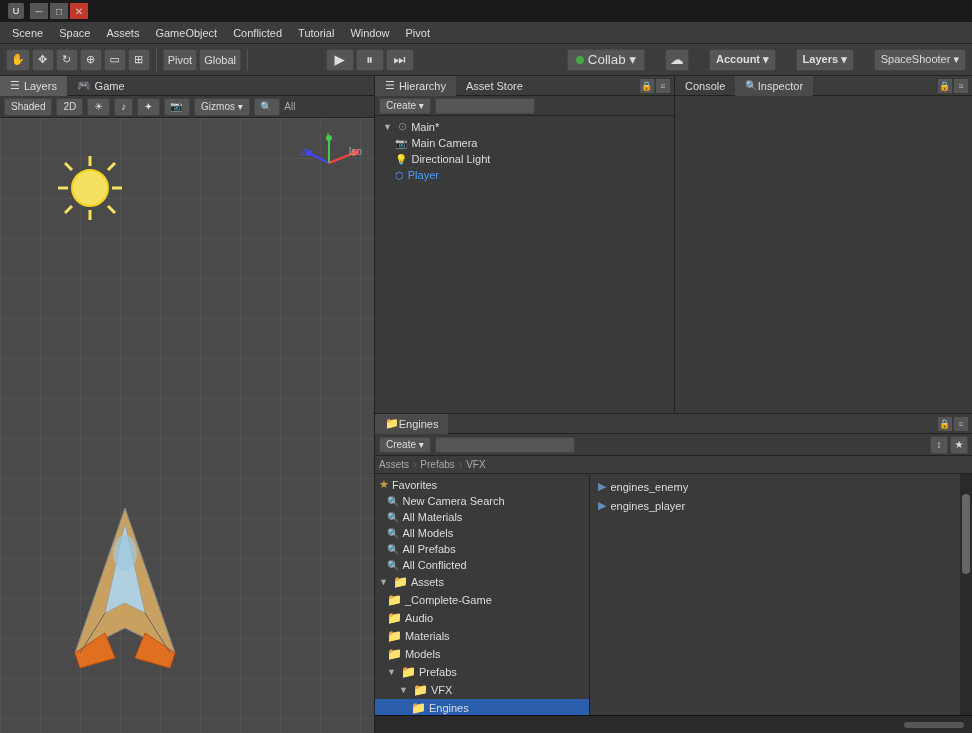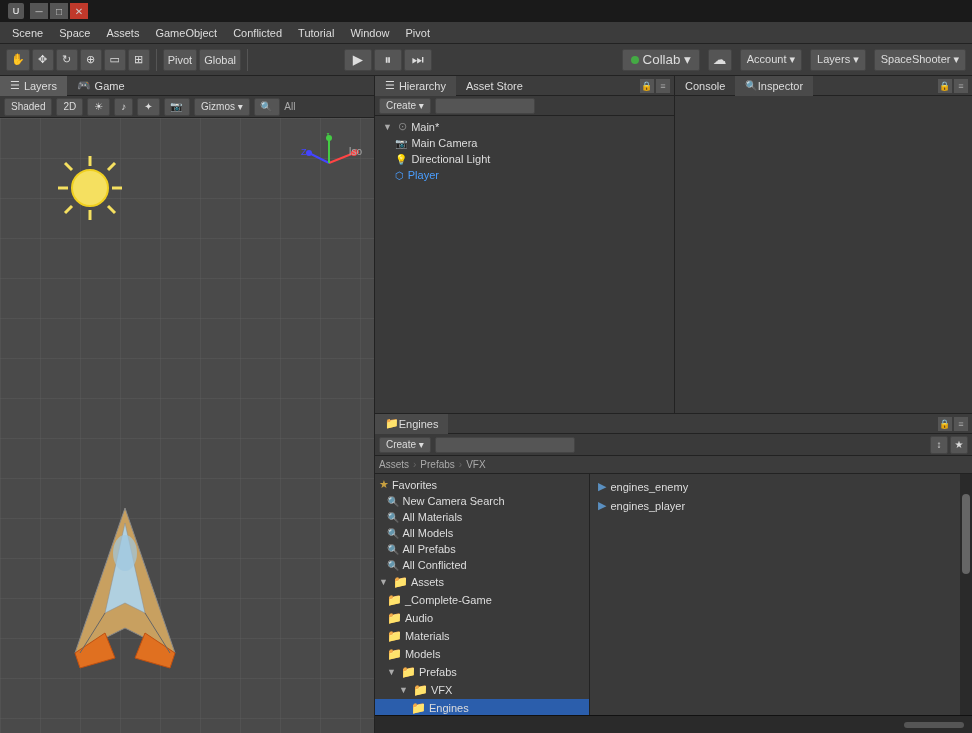--- a/index.html
+++ b/index.html
@@ -17,21 +17,21 @@
     #menu-bar { height: 22px; background: #3c3c3c; display: flex; align-items: center; padding: 0 4px; border-bottom: 1px solid #222; }
     .menu-item { padding: 2px 8px; cursor: pointer; color: #ddd; font-size: 11px; }
 
     
     #toolbar { height: 32px; background: #3c3c3c; display: flex; align-items: center; padding: 2px 6px; gap: 4px; border-bottom: 1px solid #222; }
     .toolbar-group { display: flex; align-items: center; gap: 2px; border-right: 1px solid #555; padding-right: 6px; margin-right: 2px; }
     .toolbar-btn { height: 22px; min-width: 22px; background: #555; border: 1px solid #444; color: #ddd; font-size: 11px; cursor: pointer; display: flex; align-items: center; justify-content: center; padding: 0 4px; border-radius: 2px; }
     .play-btn { background: #555; border: 1px solid #444; width: 28px; height: 22px; color: #ddd; cursor: pointer; display: flex; align-items: center; justify-content: center; border-radius: 2px; }
     .collab-btn { background: #555; border: 1px solid #444; height: 22px; padding: 0 8px; color: #ddd; cursor: pointer; display: flex; align-items: center; gap: 4px; border-radius: 2px; }
     .cloud-btn { background: #555; border: 1px solid #444; height: 22px; width: 24px; color: #ddd; cursor: pointer; display: flex; align-items: center; justify-content: center; border-radius: 2px; }
-    .dropdown-btn { background: #555; border: 1px solid #444; height: 22px; padding: 0 6px; color: #ddd; cursor: pointer; display: flex; align-items: center; gap: 4px; border-radius: 2px; font-size: 11px; }
+    .dropdown-btn { background: #555; border: 1px solid #444; height: 22px; padding: 0 6px; color: #ddd; cursor: pointer; display: flex; align-items: center; gap: 4px; border-radius: 2px; font-size: 11px; font-weight: bold; }
     .spaceshooter-btn { background: #555; border: 1px solid #444; height: 22px; padding: 0 6px; color: #ddd; cursor: pointer; display: flex; align-items: center; gap: 2px; border-radius: 2px; font-size: 11px; }
 
     
     #main { display: flex; height: calc(733px - 76px); }
 
     
     #scene-view { width: 375px; display: flex; flex-direction: column; border-right: 1px solid #222; }
     #scene-tabs { height: 20px; background: #3c3c3c; display: flex; align-items: center; border-bottom: 1px solid #222; }
     .scene-tab { padding: 2px 10px; font-size: 11px; color: #ddd; cursor: pointer; display: flex; align-items: center; gap: 4px; height: 20px; }
     .scene-tab.active { background: #5a5a5a; }
@@ -141,21 +141,21 @@
     <button class="toolbar-btn">Pivot</button>
     <button class="toolbar-btn">Global</button>
   </div>
 
   <div class="toolbar-group" style="border:none;margin:0 auto;">
     <button class="play-btn">▶</button>
     <button class="play-btn">⏸</button>
     <button class="play-btn">⏭</button>
   </div>
 
-  <div style="display:flex;align-items:center;gap:8px;margin-left:auto;">
+  <div style="display:flex;align-items:center;gap:20px;margin-left:auto;">
     <button class="collab-btn">
       <span style="width:8px;height:8px;background:#4a4;border-radius:50%;"></span>
       <span>Collab ▾</span>
     </button>
     <button class="cloud-btn">☁</button>
     <button class="dropdown-btn">Account ▾</button>
     <button class="dropdown-btn">Layers ▾</button>
     <button class="spaceshooter-btn">SpaceShooter ▾</button>
   </div>
 </div>

